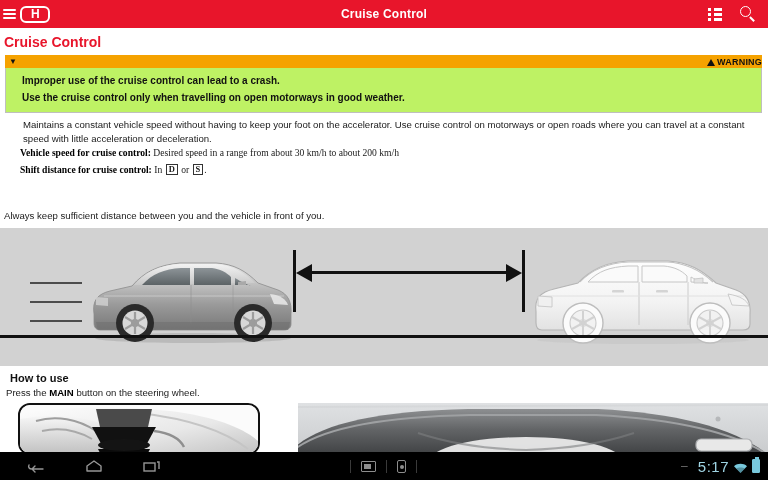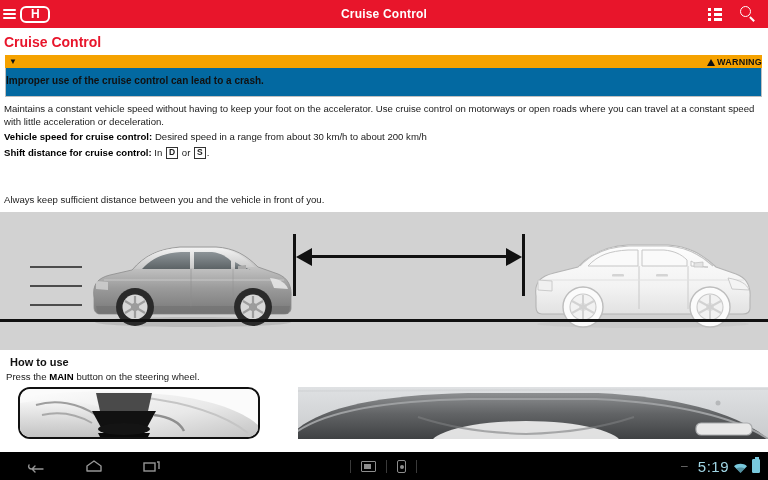--- a/index.html
+++ b/index.html
@@ -70,37 +70,38 @@
   .warn-label {
     position: absolute; left: 0; right: 0; text-align: right;
     font-size: 9px; font-weight: bold; color: #111; letter-spacing: 0.2px;
   }
   .warn-tri {
     display: inline-block; width: 0; height: 0; vertical-align: -1px;
     border-left: 4px solid transparent; border-right: 4px solid transparent;
     border-bottom: 7px solid #111; margin-right: 2px; position: relative;
   }
   .warn-body {
-    border: 1px solid #bfbfbf; border-top: none; background: #0369a1;
-    padding: 5px 8px 6px 0;
+    border: 1px solid #bfbfbf; border-top: none; background: #bef264;
+    padding: 5px 8px 6px 16px;
   }
   .warn-body p {
     font-size: 10px; font-weight: bold; color: #111; line-height: 1.65;
   }
 
   
   .body-text {
     font-size: 9.6px; color: #1a1a1a; line-height: 1.42;
     padding: 5px 4px 0 4px;
+    margin-left: 19px;
   }
   .h-sub {
     font-size: 11px; font-weight: bold; color: #111;
     padding: 7px 4px 2px 4px;
   }
-  .spec-line { font-size: 9.6px; color: #1a1a1a; padding: 1px 4px; line-height: 1.5; }
+  .spec-line { font-size: 9.6px; color: #1a1a1a; padding: 1px 20px; line-height: 1.5; font-family: Liberation Serif, serif; }
   .spec-line b { font-weight: bold; color: #000; }
   .gearbox {
     display: inline-block; border: 1px solid #333; padding: 0 2px;
     font-size: 8.5px; font-weight: bold; line-height: 1.15; margin: 0 1px;
     vertical-align: 1px;
   }
   .note-line { font-size: 9.6px; color: #1a1a1a; padding: 3px 4px 0 4px; margin-top: 29px; }
 
   
   .illus {
@@ -218,20 +219,21 @@
 
     <div class="warn-wrap">
       <div class="warn-head">
         <div class="warn-caret">▼</div>
         <div class="warn-label">
           <span class="warn-tri"></span><span>WARNING</span>
         </div>
       </div>
       <div class="warn-body">
         <p>Improper use of the cruise control can lead to a crash.</p>
+        <p>Use the cruise control only when travelling on open motorways in good weather.</p>
       </div>
     </div>
 
     <div class="body-text">Maintains a constant vehicle speed without having to keep your foot on the accelerator. Use cruise control on motorways or open roads where you can travel at a constant speed with little acceleration or deceleration.</div>
 
 
     <div class="spec-line">
       <b>Vehicle speed for cruise control:</b>
       <span>Desired speed in a range from about 30 km/h to about 200 km/h</span>
     </div>
@@ -486,21 +488,21 @@
     <div class="sysicons">
       <div class="divider"></div>
       <div class="sys-screenshot"></div>
       <div class="divider"></div>
       <div class="sys-usb"></div>
       <div class="divider"></div>
     </div>
 
     <div class="statusright">
       <div class="dash">–</div>
-      <div class="clock">5:19</div>
+      <div class="clock">5:17</div>
       <div class="wifi">
         <svg width="15" height="12" viewBox="0 0 15 12">
           <path d="M7.5,11 L1,4.2 C4.6,1 10.4,1 14,4.2 Z" fill="#78c8dc"></path>
           <path d="M7.5,11 L3.4,6.6 C5.1,5.2 9.9,5.2 11.6,6.6 Z" fill="#0d2b33" opacity=".35"></path>
         </svg>
       </div>
       <div class="battery"></div>
     </div>
   </div>
 

